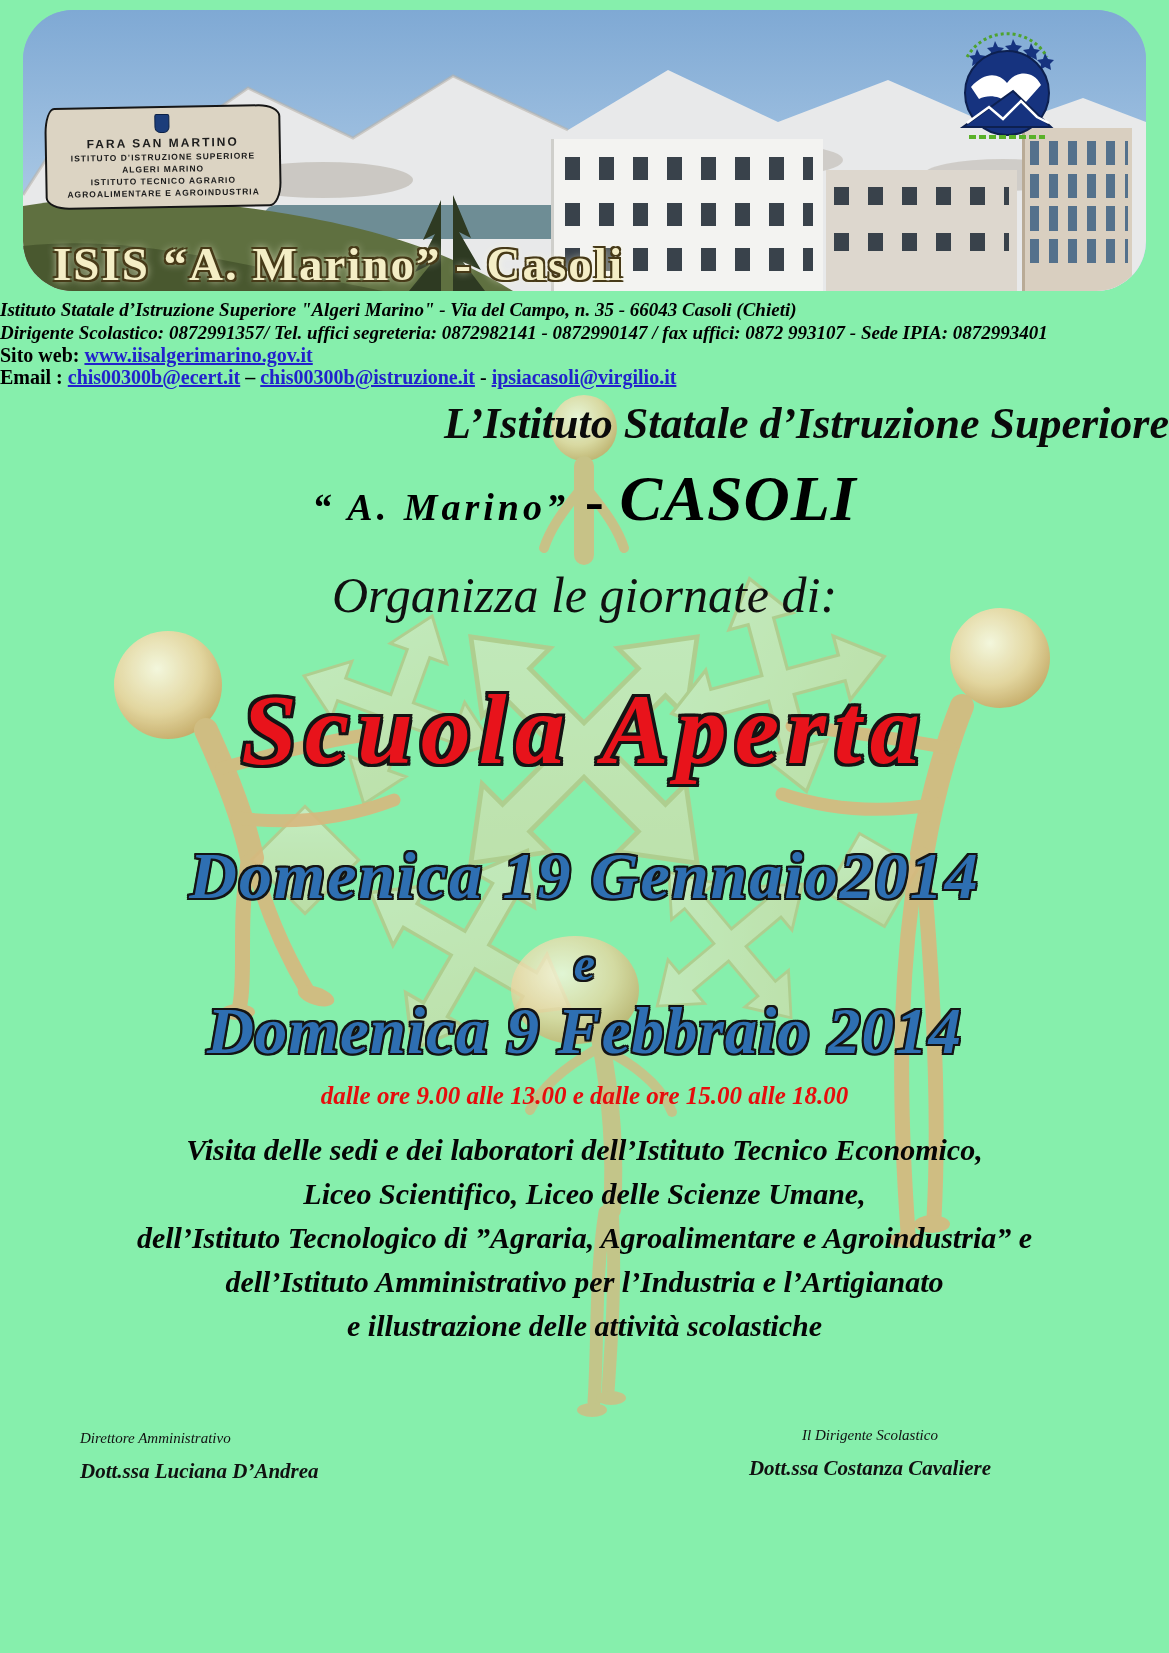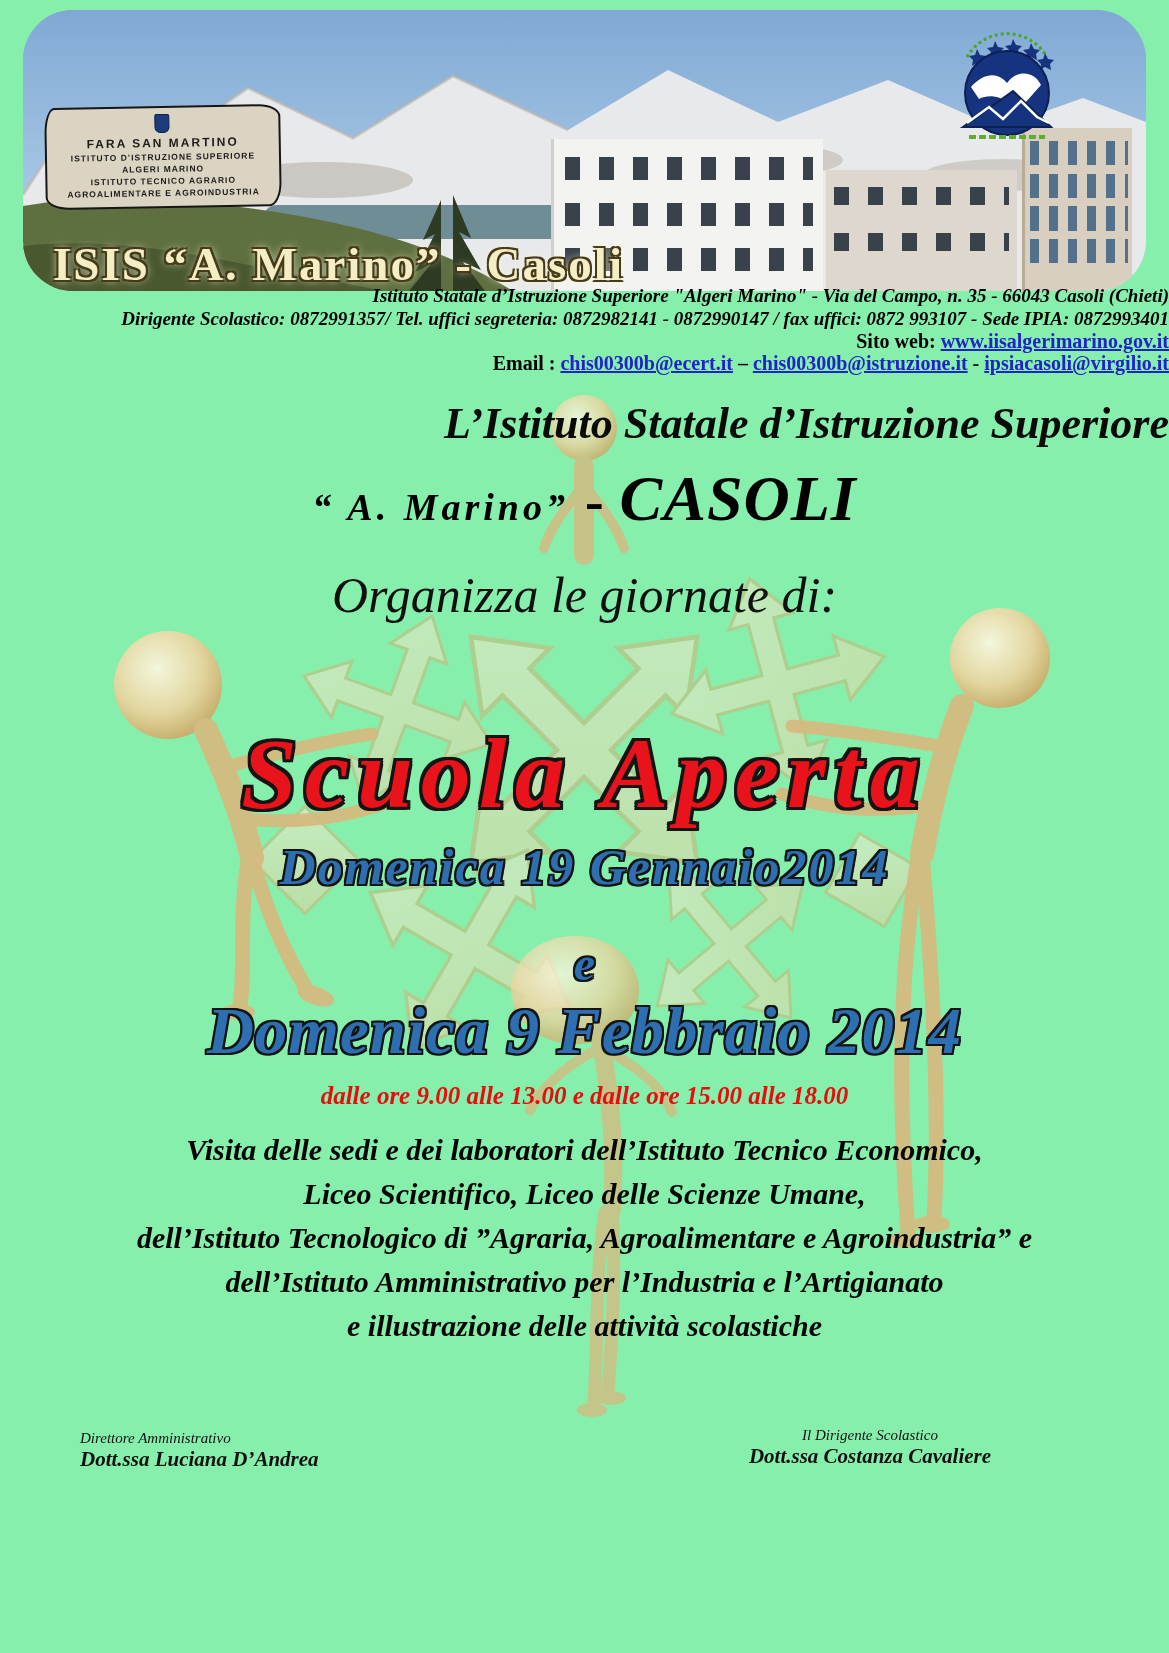--- a/index.html
+++ b/index.html
@@ -19,50 +19,50 @@
         font-family:"Liberation Sans",sans-serif;text-align:center;color:#1d1d1d;}
   .sign .crest{width:13px;height:17px;margin:0 auto 3px;background:#1c3d7a;
         border-radius:2px 2px 6px 6px;border:1px solid #0c2146;}
   .sign .s1{font-size:12px;font-weight:bold;letter-spacing:2px;}
   .sign .s2{font-size:8.5px;font-weight:bold;letter-spacing:1px;margin-top:2px;}
   .logo{position:absolute;right:6.5%;top:6%;width:132px;height:122px;}
   .banner-title{position:absolute;left:30px;bottom:0px;font-weight:bold;
         font-size:47px;color:#f4eec6;letter-spacing:2px;white-space:nowrap;
         text-shadow:-2px -2px 0 #473a18,2px -2px 0 #473a18,-2px 2px 0 #473a18,2px 2px 0 #473a18,0 0 10px #fffbe0;}
   
-  .contact{position:absolute;left:0;top:284px;width:100%;text-align:right;z-index:3;color:#000;}
+  .contact{position:absolute;left:0;top:298px;width:100%;text-align:left;z-index:3;color:#000;}
   .c-line{font-style:italic;font-weight:bold;font-size:19px;line-height:23px;}
   .c-small{font-weight:bold;font-size:20px;line-height:22px;}
   .lnk{color:#2222cc;text-decoration:underline;cursor:pointer;}
   
   .watermark{position:absolute;left:0;top:390px;width:1169px;height:1120px;z-index:0;}
   
   .blk{position:absolute;left:0;width:100%;text-align:center;z-index:1;}
   .title{top:398px;font-size:44px;font-weight:bold;font-style:italic;color:#0a0a0a;text-align:right;}
   .subtitle{top:462px;display:flex;justify-content:center;align-items:baseline;gap:16px;}
   .sub-quote{font-size:38px;font-weight:bold;font-style:italic;letter-spacing:4px;}
   .sub-dash{font-size:56px;font-weight:bold;}
   .sub-city{font-size:64px;font-weight:bold;font-style:italic;letter-spacing:1px;}
   .organizza{top:566px;font-size:50px;font-style:italic;color:#101010;}
   .outline3{text-shadow:-3px -3px 0 #141414,3px -3px 0 #141414,-3px 3px 0 #141414,3px 3px 0 #141414,
-            -3px 0 0 #141414,3px 0 0 #141414,0 -3px 0 #141414,0 3px 0 #141414;margin-top:44px;}
+            -3px 0 0 #141414,3px 0 0 #141414,0 -3px 0 #141414,0 3px 0 #141414;}
   .outline2{text-shadow:-2px -2px 0 #141414,2px -2px 0 #141414,-2px 2px 0 #141414,2px 2px 0 #141414,
             -2px 0 0 #141414,2px 0 0 #141414,0 -2px 0 #141414,0 2px 0 #141414;}
   .scuola{top:672px;font-size:100px;font-weight:bold;font-style:italic;color:#e8131b;letter-spacing:8px;}
-  .date1{top:838px;font-size:50px;font-weight:bold;font-style:italic;color:#2e6fb2;letter-spacing:2px;}
+  .date1{top:838px;font-size:66px;font-weight:bold;font-style:italic;color:#2e6fb2;letter-spacing:2px;}
   .conj{top:936px;font-size:48px;font-weight:bold;font-style:italic;color:#2e6fb2;}
   .date2{top:994px;font-size:65px;font-weight:bold;font-style:italic;color:#2e6fb2;letter-spacing:1px;}
   .hours{top:1082px;font-size:25px;font-weight:bold;font-style:italic;color:#e60d0d;}
   .bodytxt{top:1128px;font-size:30px;font-weight:bold;font-style:italic;color:#050505;line-height:44px;}
   
   .sig{position:absolute;z-index:1;color:#111;}
   .sig-left{left:80px;top:1430px;width:240px;text-align:left;}
   .sig-right{left:730px;top:1427px;width:280px;text-align:center;}
   .sig-role{font-size:15px;font-style:italic;}
-  .sig-name{font-size:21px;font-weight:bold;font-style:italic;}
+  .sig-name{font-size:21px;font-weight:bold;font-style:italic;margin-top:12px;}
 </style>
 </head>
 <body>
 
 <div class="page">
 
   <div class="banner">
     <svg viewBox="0 0 1123 281" preserveAspectRatio="none">
       <defs>
         <linearGradient id="sky" x1="0" y1="0" x2="0" y2="1">

